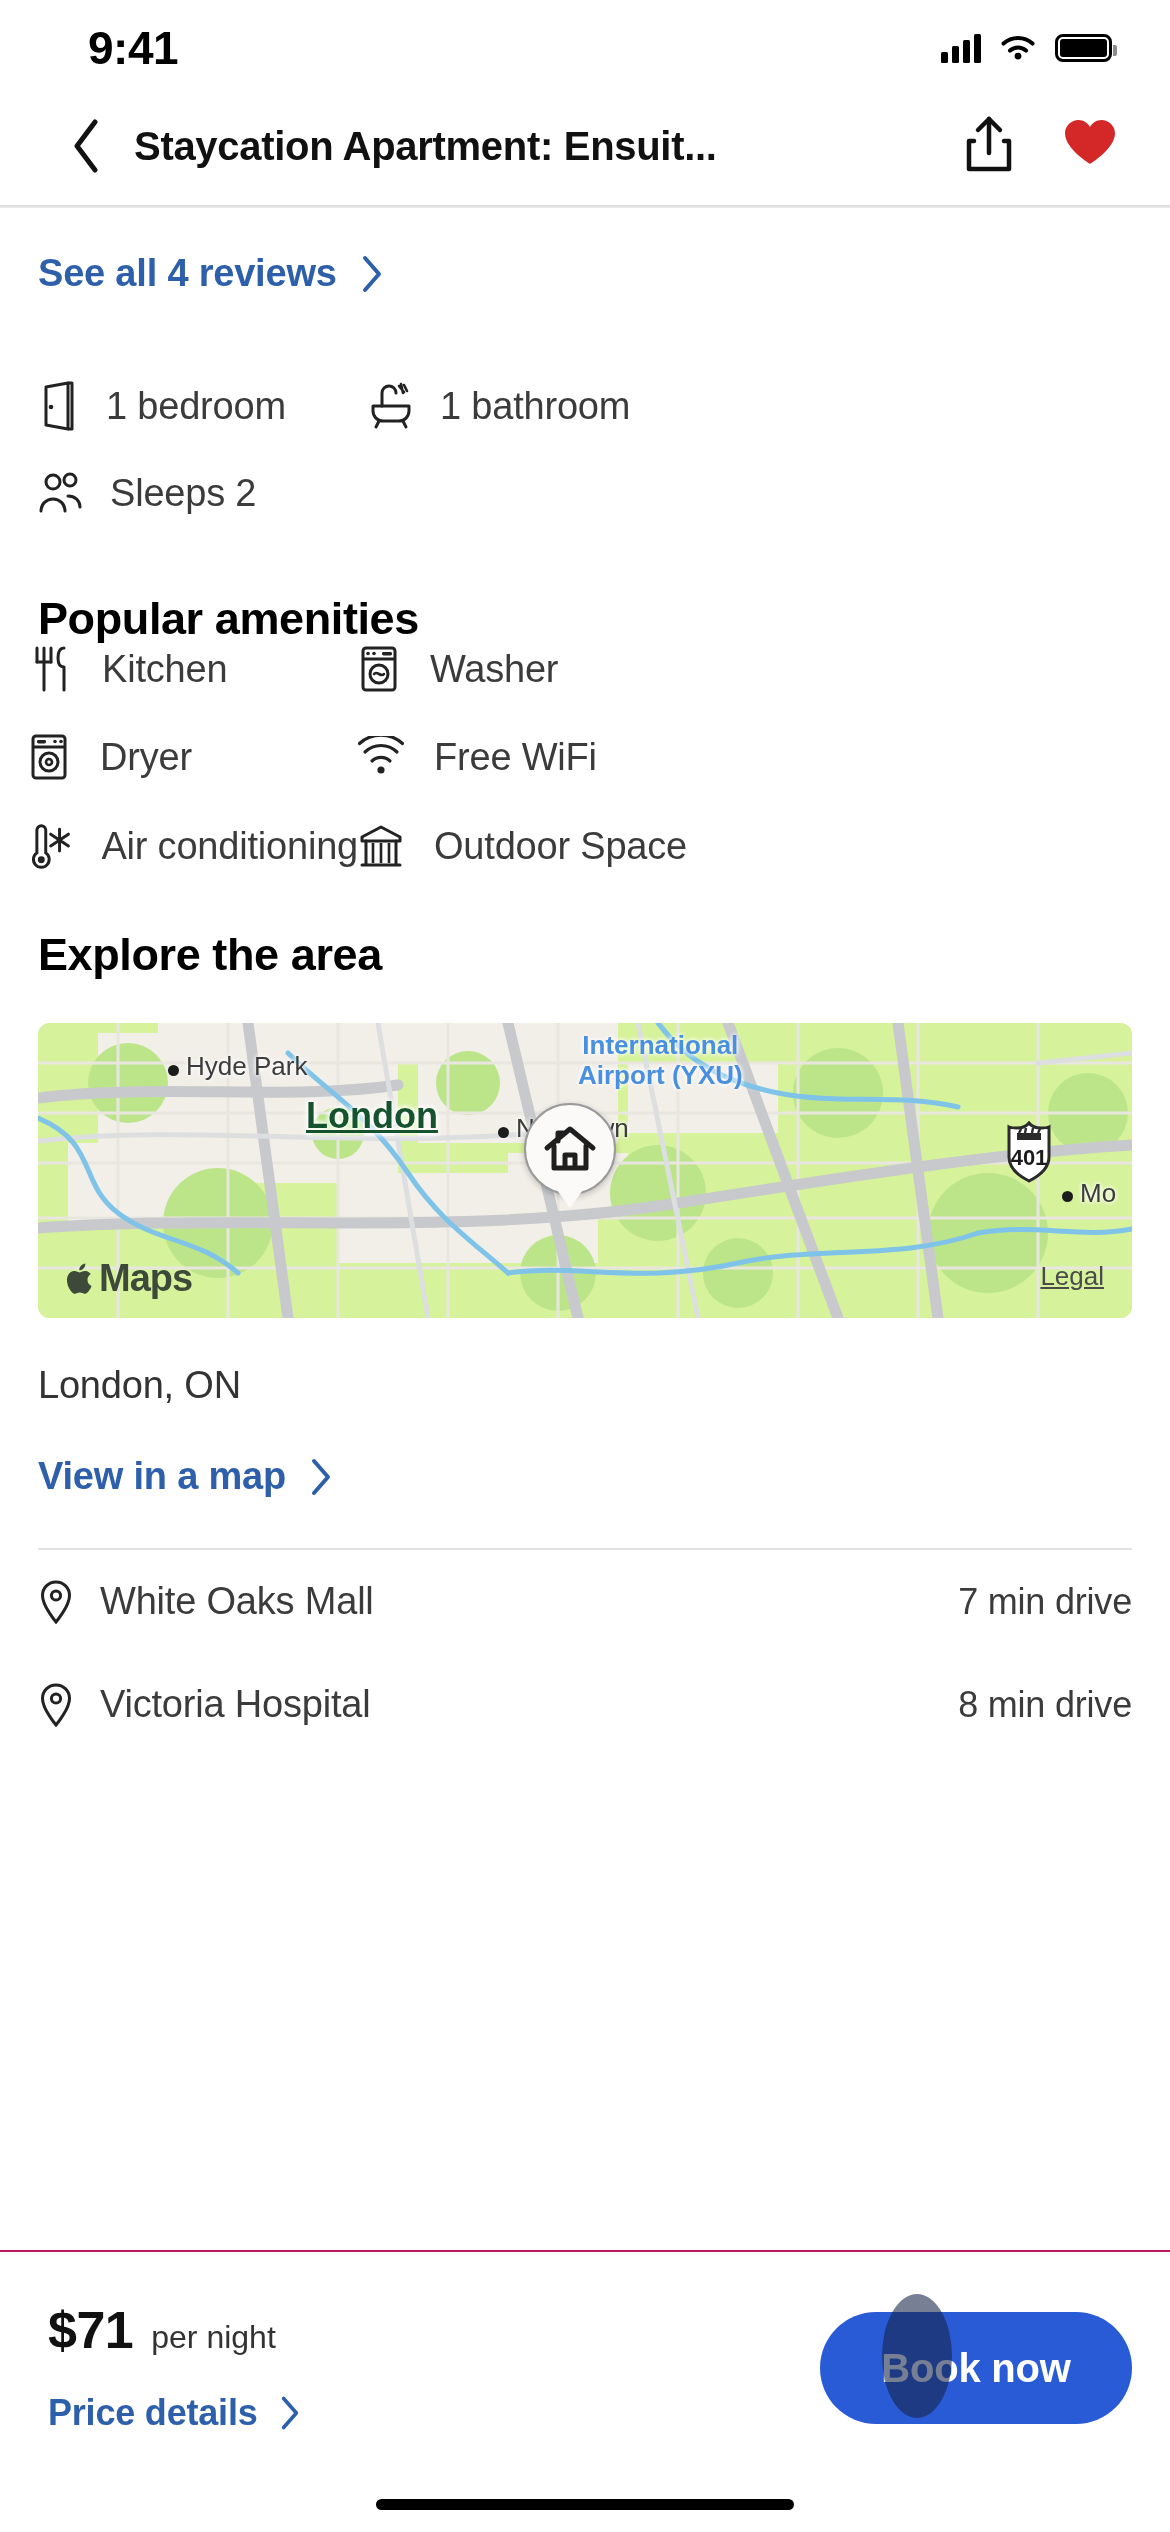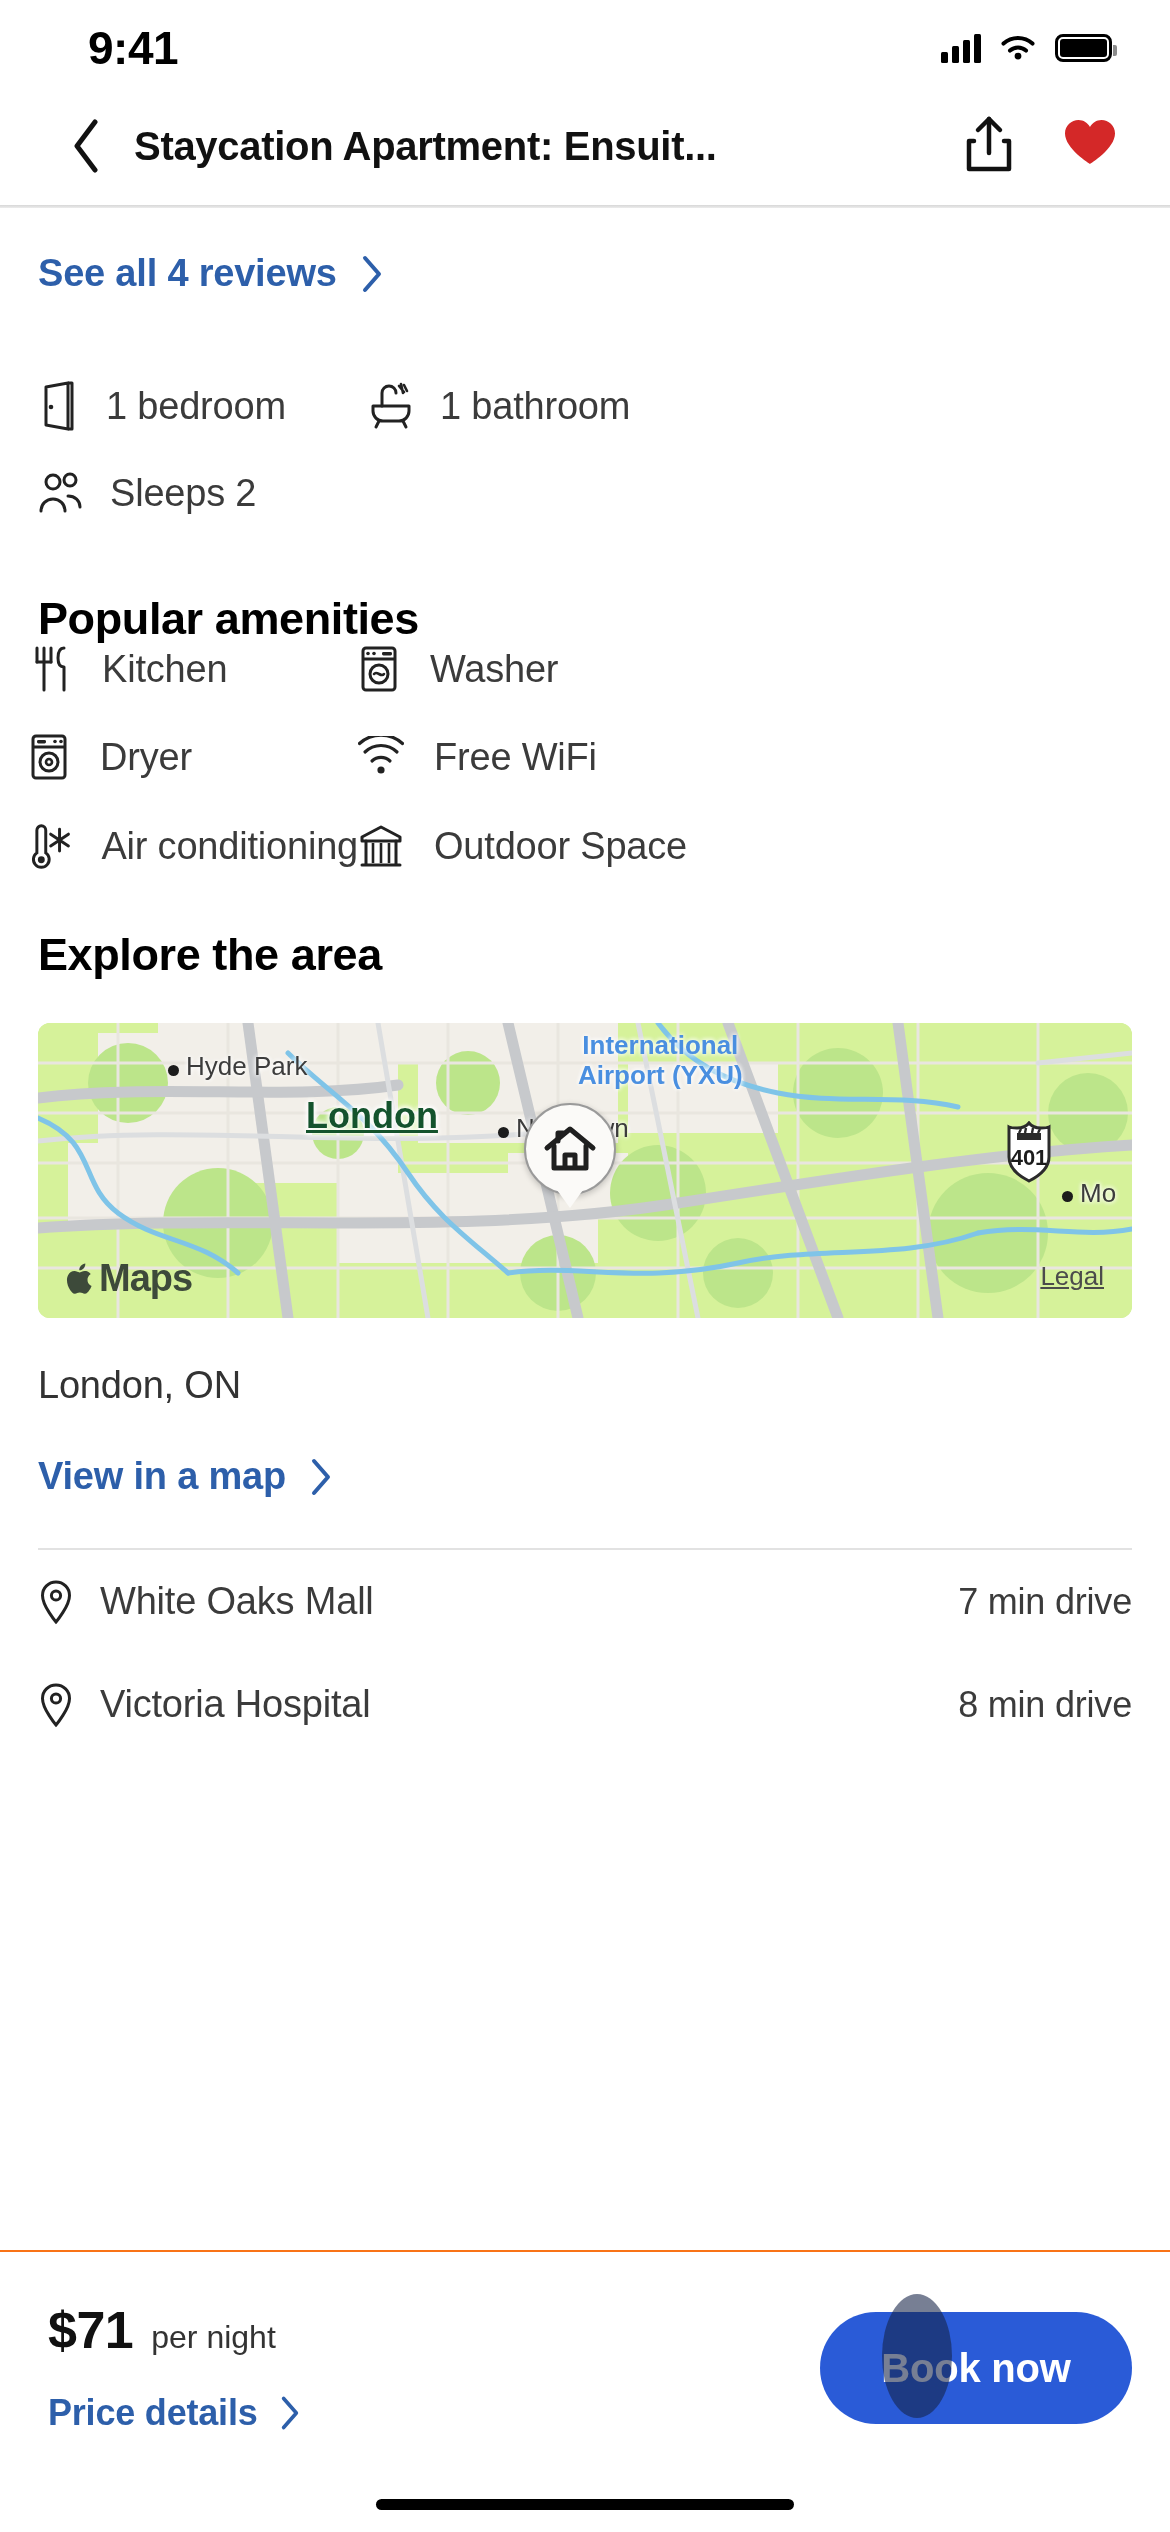--- a/index.html
+++ b/index.html
@@ -123,21 +123,21 @@
   .divider-mid { margin:50px 38px 0 38px; height:2px; background:#e2e2e2; }
 
   .places { padding:0 38px; }
   .place-row { display:flex; align-items:center; height:103px;gap:8px; }
   .place-left { display:flex; align-items:center; gap:26px; flex:1 1 auto; }
   .place-name { font-size:38px; color:#3b3b3b; letter-spacing:-0.2px; }
   .place-time { font-size:36px; color:#3b3b3b; letter-spacing:-0.2px; }
 
   
   .bottombar { position:absolute; left:0; bottom:0; width:1170px; height:282px;
-               background:#fff; border-top:2px solid #f97316; }
+               background:#fff; border-top:2px solid #be185d; }
   .bottom-inner { display:flex; align-items:flex-start; justify-content:space-between;
                   padding:48px 38px 0 48px; }
   .price-line { display:flex; align-items:baseline; gap:18px; }
   .price { font-size:52px; font-weight:700; color:#111; letter-spacing:-0.5px; }
   .per-night { font-size:32px; color:#333; }
   .price-details { margin-top:32px; display:inline-flex; align-items:center; gap:22px;
                    font-size:36px; font-weight:700; color:#2d5faa; letter-spacing:-0.2px; }
   .book-btn { position:relative; width:312px; height:112px; border-radius:56px;
               background:#2a5bd7; color:#fff; font-size:40px; font-weight:700;
               display:flex; align-items:center; justify-content:center;

